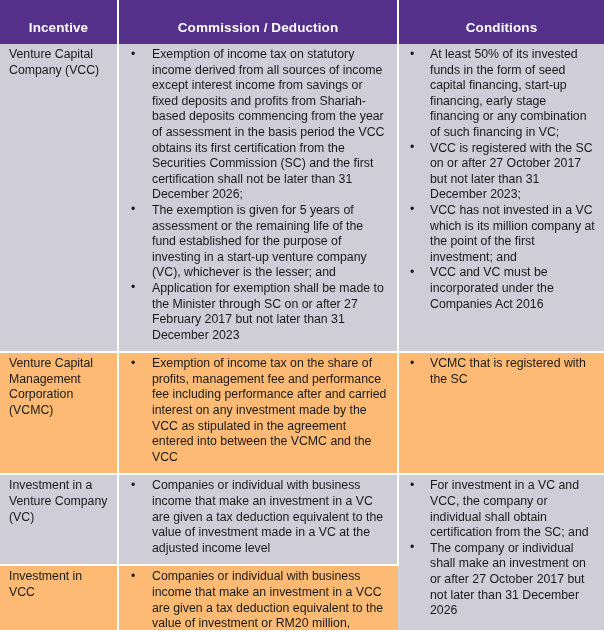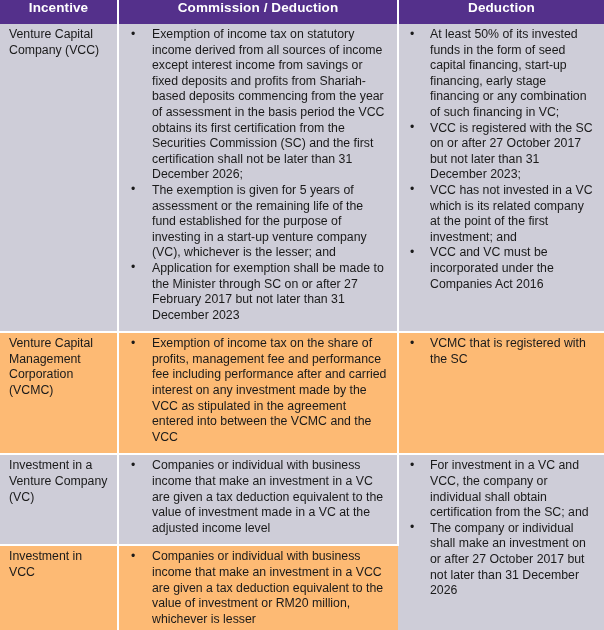--- a/index.html
+++ b/index.html
@@ -21,21 +21,21 @@
   .table col.c1 { width: 118px; }
   .table col.c2 { width: 280px; }
   .table col.c3 { width: 206px; }
 
   thead th {
     background: #54308B;
     color: #ffffff;
     font-size: 13.5px;
     font-weight: bold;
     text-align: center;
-    padding: 0 4px 9px 4px;
+    padding: 20px 4px 9px 4px;
     border-right: 2px solid #ffffff;
     letter-spacing: 0.1px;
     height: 14px;
     vertical-align: middle;
   }
   thead th:last-child { border-right: none; }
 
   tbody td {
     vertical-align: top;
     padding: 3px 8px 8px 9px;
@@ -85,39 +85,39 @@
 <table class="table">
   <colgroup>
     <col class="c1">
     <col class="c2">
     <col class="c3">
   </colgroup>
   <thead>
     <tr>
       <th>Incentive</th>
       <th>Commission / Deduction</th>
-      <th>Deduction</th>
+      <th>Conditions</th>
     </tr>
   </thead>
   <tbody>
 
     <tr>
       <td class="shade-a incentive-cell">Venture Capital Company (VCC)</td>
       <td class="shade-a">
         <ul class="bullets">
           <li>Exemption of income tax on statutory income derived from all sources of income except interest income from savings or fixed deposits and profits from Shariah-based deposits commencing from the year of assessment in the basis period the VCC obtains its first certification from the Securities Commission (SC) and the first certification shall not be later than 31 December 2026;</li>
           <li>The exemption is given for 5 years of assessment or the remaining life of the fund established for the purpose of investing in a start-up venture company (VC), whichever is the lesser; and</li>
           <li>Application for exemption shall be made to the Minister through SC on or after 27 February 2017 but not later than 31 December 2023</li>
         </ul>
       </td>
       <td class="shade-a cond-col">
         <ul class="bullets">
           <li>At least 50% of its invested funds in the form of seed capital financing, start-up financing, early stage financing or any combination of such financing in VC;</li>
           <li>VCC is registered with the SC on or after 27 October 2017 but not later than 31 December 2023;</li>
-          <li>VCC has not invested in a VC which is its related company at the point of the first investment; and</li>
+          <li>VCC has not invested in a VC which is its million company at the point of the first investment; and</li>
           <li>VCC and VC must be incorporated under the Companies Act 2016</li>
         </ul>
       </td>
     </tr>
 
     <tr>
       <td class="shade-b incentive-cell">Venture Capital Management Corporation (VCMC)</td>
       <td class="shade-b">
         <ul class="bullets">
           <li>Exemption of income tax on the share of profits, management fee and performance fee including performance after and carried interest on any investment made by the VCC as stipulated in the agreement entered into between the VCMC and the VCC</li>

